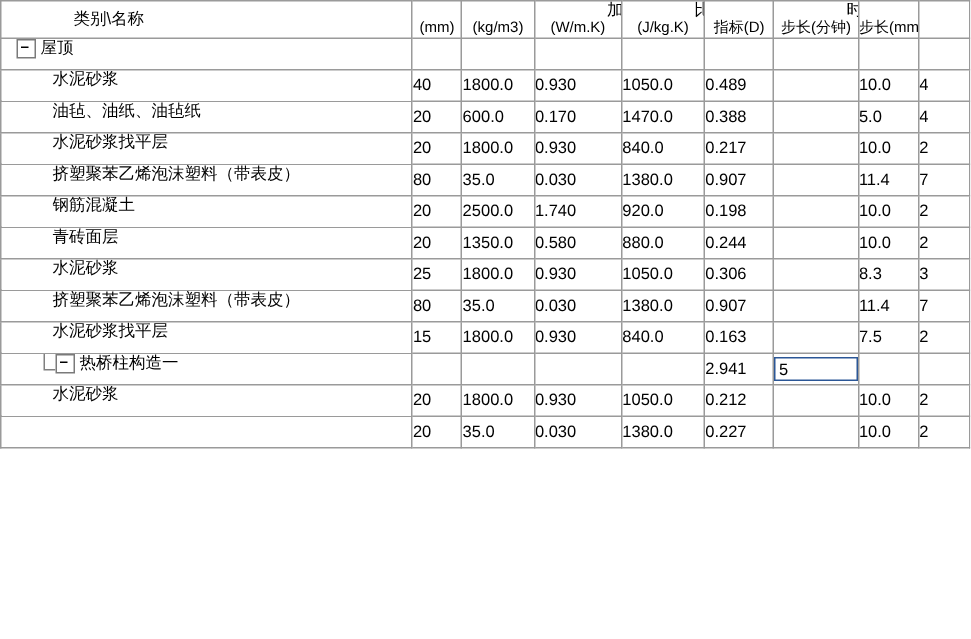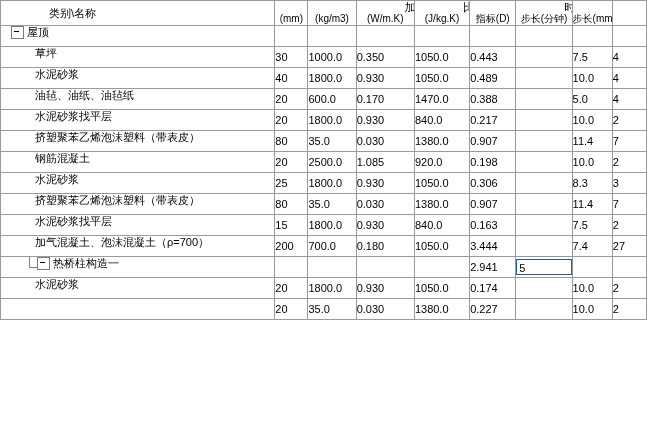--- a/index.html
+++ b/index.html
@@ -206,36 +206,20 @@
           <td class="cell num"></td>
           <td class="cell num"></td>
           <td class="cell num"></td>
           <td class="cell num"></td>
           <td class="cell num"></td>
         </tr>
         <tr>
           <td class="namecell">
             <div class="tree">
               <span class="indent" style="width: 34px;"></span>
-              <span class="label">草坪</span>
-            </div>
-          </td>
-          <td class="cell num">30</td>
-          <td class="cell num">1000.0</td>
-          <td class="cell num">0.350</td>
-          <td class="cell num">1050.0</td>
-          <td class="cell num">0.443</td>
-          <td class="cell num"></td>
-          <td class="cell num">7.5</td>
-          <td class="cell num">4</td>
-        </tr>
-        <tr>
-          <td class="namecell">
-            <div class="tree">
-              <span class="indent" style="width: 34px;"></span>
               <span class="label">水泥砂浆</span>
             </div>
           </td>
           <td class="cell num">40</td>
           <td class="cell num">1800.0</td>
           <td class="cell num">0.930</td>
           <td class="cell num">1050.0</td>
           <td class="cell num">0.489</td>
           <td class="cell num"></td>
           <td class="cell num">10.0</td>
@@ -291,23 +275,39 @@
         </tr>
         <tr>
           <td class="namecell">
             <div class="tree">
               <span class="indent" style="width: 34px;"></span>
               <span class="label">钢筋混凝土</span>
             </div>
           </td>
           <td class="cell num">20</td>
           <td class="cell num">2500.0</td>
-          <td class="cell num">1.085</td>
+          <td class="cell num">1.740</td>
           <td class="cell num">920.0</td>
           <td class="cell num">0.198</td>
+          <td class="cell num"></td>
+          <td class="cell num">10.0</td>
+          <td class="cell num">2</td>
+        </tr>
+        <tr>
+          <td class="namecell">
+            <div class="tree">
+              <span class="indent" style="width: 34px;"></span>
+              <span class="label">青砖面层</span>
+            </div>
+          </td>
+          <td class="cell num">20</td>
+          <td class="cell num">1350.0</td>
+          <td class="cell num">0.580</td>
+          <td class="cell num">880.0</td>
+          <td class="cell num">0.244</td>
           <td class="cell num"></td>
           <td class="cell num">10.0</td>
           <td class="cell num">2</td>
         </tr>
         <tr>
           <td class="namecell">
             <div class="tree">
               <span class="indent" style="width: 34px;"></span>
               <span class="label">水泥砂浆</span>
             </div>
@@ -345,36 +345,20 @@
             </div>
           </td>
           <td class="cell num">15</td>
           <td class="cell num">1800.0</td>
           <td class="cell num">0.930</td>
           <td class="cell num">840.0</td>
           <td class="cell num">0.163</td>
           <td class="cell num"></td>
           <td class="cell num">7.5</td>
           <td class="cell num">2</td>
-        </tr>
-        <tr>
-          <td class="namecell">
-            <div class="tree">
-              <span class="indent" style="width: 34px;"></span>
-              <span class="label">加气混凝土、泡沫混凝土（ρ=700）</span>
-            </div>
-          </td>
-          <td class="cell num">200</td>
-          <td class="cell num">700.0</td>
-          <td class="cell num">0.180</td>
-          <td class="cell num">1050.0</td>
-          <td class="cell num">3.444</td>
-          <td class="cell num"></td>
-          <td class="cell num">7.4</td>
-          <td class="cell num">27</td>
         </tr>
         <tr>
           <td class="namecell">
             <div class="tree">
               <span class="indent" style="width: 22px;"></span>
               <span class="elbow">
                 <span class="v"></span>
                 <span class="h"></span>
               </span>
               <span class="expander"></span>
@@ -394,21 +378,21 @@
           <td class="namecell">
             <div class="tree">
               <span class="indent" style="width: 34px;"></span>
               <span class="label">水泥砂浆</span>
             </div>
           </td>
           <td class="cell num">20</td>
           <td class="cell num">1800.0</td>
           <td class="cell num">0.930</td>
           <td class="cell num">1050.0</td>
-          <td class="cell num">0.174</td>
+          <td class="cell num">0.212</td>
           <td class="cell num"></td>
           <td class="cell num">10.0</td>
           <td class="cell num">2</td>
         </tr>
         <tr>
           <td class="namecell">
             <div class="tree">
               <span class="indent" style="width: 34px;"></span>
             </div>
           </td>

